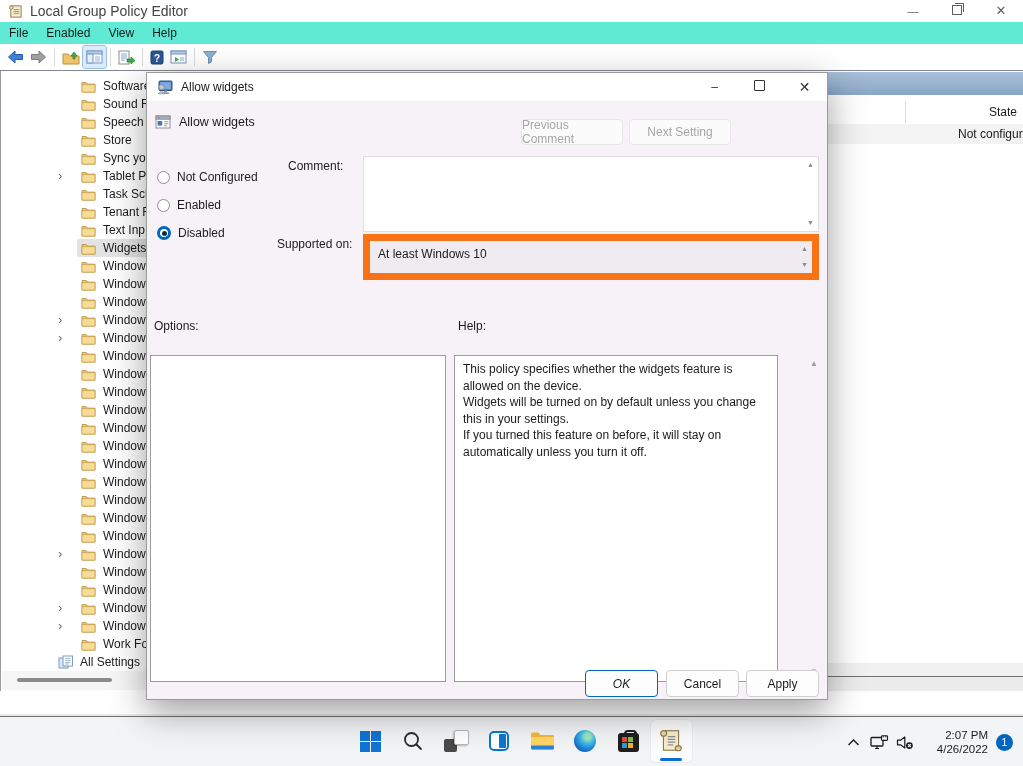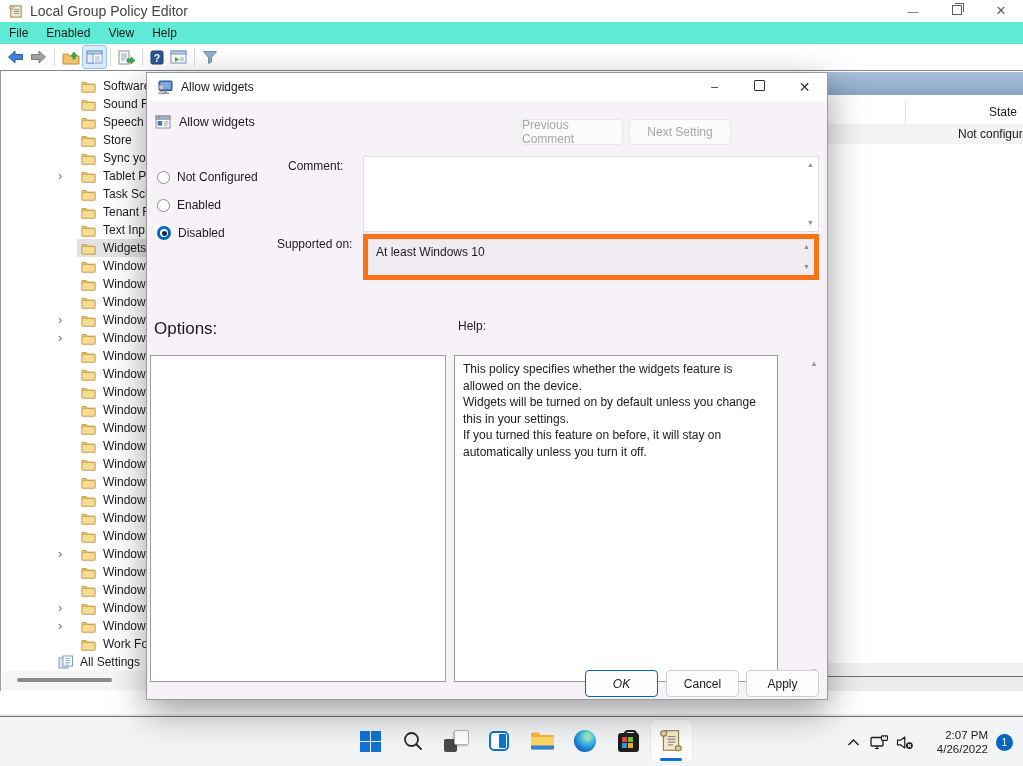--- a/index.html
+++ b/index.html
@@ -65,25 +65,25 @@
   #prev-btn{left:374px}#next-btn{left:482px}
   #radio-group{position:absolute;left:10px;top:62px;}
   .radio-row{height:28px;display:flex;align-items:center;}
   .radio{width:13px;height:13px;border-radius:50%;border:1px solid #8f8f8f;background:#fff;box-sizing:border-box;display:inline-flex;align-items:center;justify-content:center;}
   .radio.checked{border:3.5px solid #0067c0;width:14px;height:14px;}
   .radio.checked .dot{width:5px;height:5px;border-radius:50%;background:#10294a;}
   .radio-label{margin-left:7px;font-size:12px;}
   #comment-label{position:absolute;left:141px;top:58px;font-size:12px;}
   #comment-box{position:absolute;left:216px;top:55px;width:456px;height:76px;background:#fff;border:1px solid #e2dde2;box-sizing:border-box;}
   #supported-label{position:absolute;left:130px;top:136px;font-size:12px;text-align:right;}
-  #supported-box{position:absolute;left:216px;top:133px;width:456px;height:46px;background:#f0ebf0;border:5px solid #f97316;box-sizing:border-box;}
+  #supported-box{position:absolute;left:216px;top:133px;width:456px;height:46px;background:#f0ebf0;border:7px solid #f97316;box-sizing:border-box;}
   #supported-box .sval{position:absolute;left:8px;top:6px;font-size:12px;}
   .spin{position:absolute;right:4px;font-size:7px;color:#8a8a8a;line-height:8px;}
   .spin.up{top:4px}.spin.dn{bottom:4px}
-  #options-label{position:absolute;left:7px;top:218px;font-size:17px;}
+  #options-label{position:absolute;left:7px;top:218px;font-size:12px;}
   #help-label{position:absolute;left:311px;top:218px;font-size:12px;}
   #options-panel{position:absolute;left:3px;top:254px;width:296px;height:327px;background:#fff;border:1px solid #9b9b9b;box-sizing:border-box;}
   #help-panel{position:absolute;left:307px;top:254px;width:324px;height:327px;background:#fff;border:1px solid #9b9b9b;box-sizing:border-box;overflow:hidden;}
   #help-text{padding:5px 8px;font-size:12px;line-height:16.5px;}
   .hsc{position:absolute;left:663px;font-size:8px;color:#9a9a9a;}
   .hsc.up{top:258px}.hsc.dn{top:566px}
   .dlg-btn{position:absolute;top:569px;width:71px;height:25px;background:#fdfdfd;border:1px solid #d0d0d0;border-radius:4px;font-size:12px;display:flex;align-items:center;justify-content:center;}
   #ok-btn{left:438px;border:1px solid #0067c0;}
   #cancel-btn{left:519px}#apply-btn{left:599px}
   

